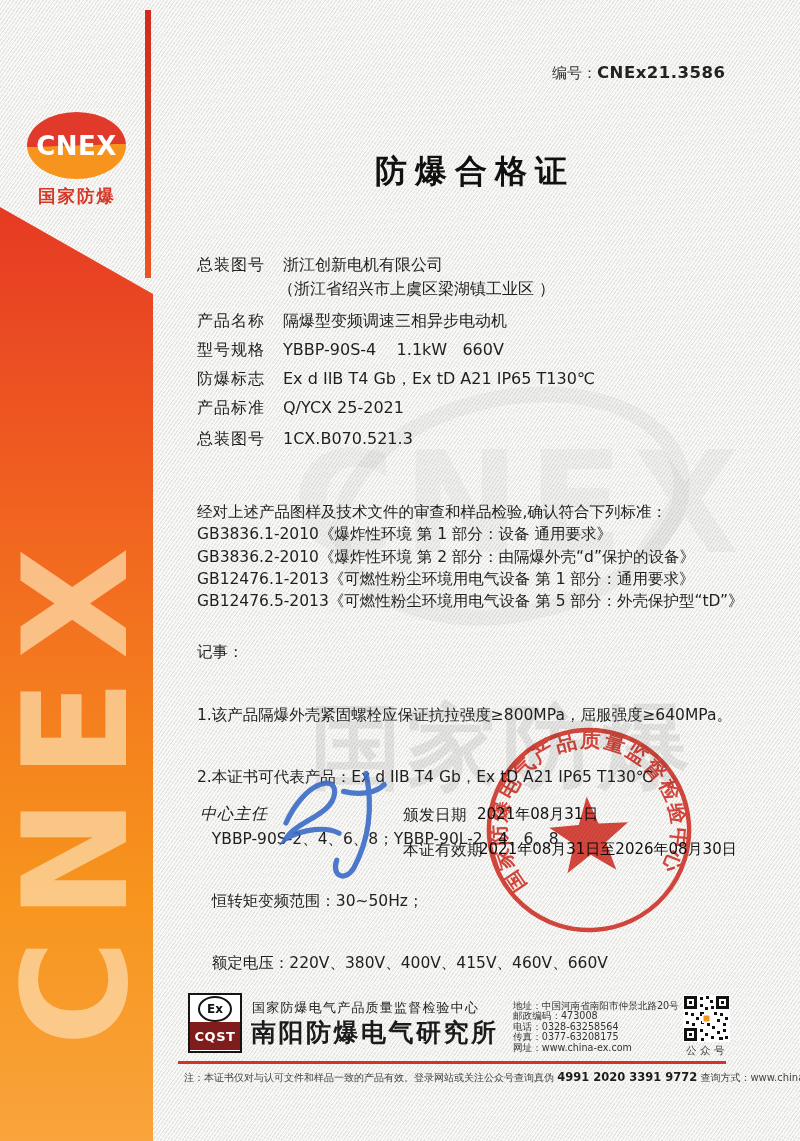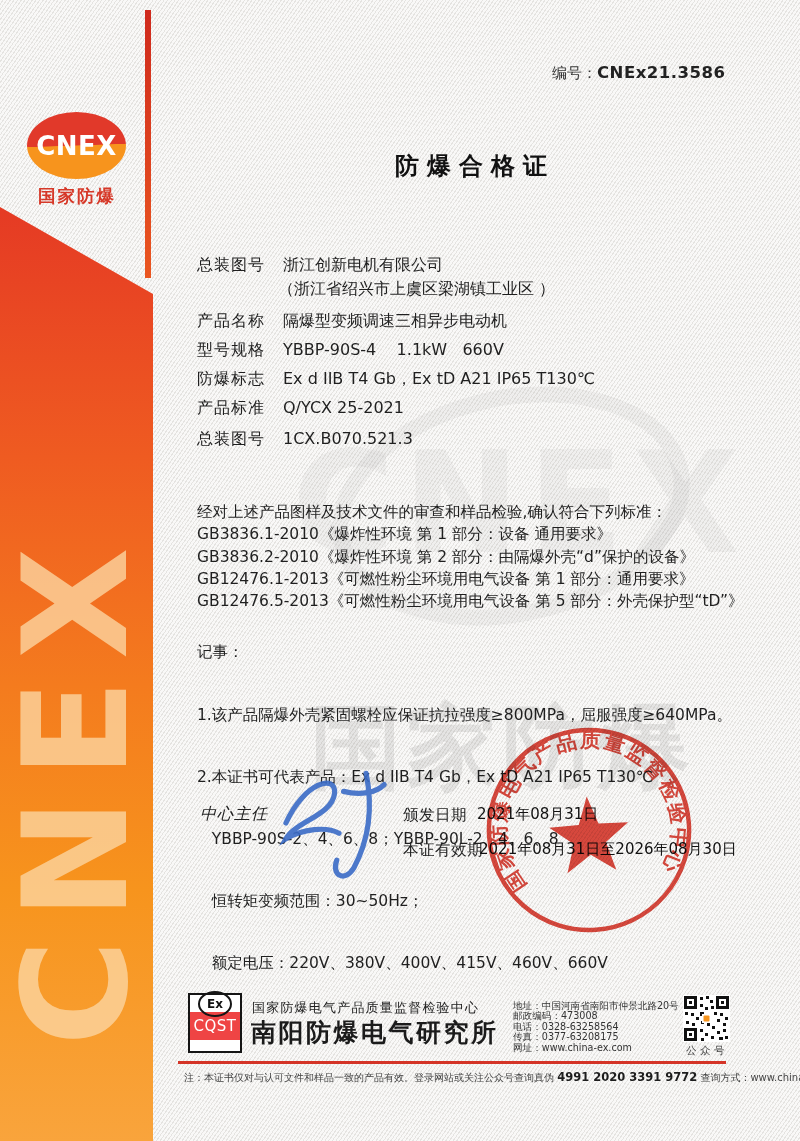--- a/index.html
+++ b/index.html
@@ -34,46 +34,46 @@
     border:16px solid rgba(140,140,140,0.09);transform:rotate(-12deg);}
   .wm-brand{left:292px;top:422px;font-size:140px;font-weight:800;
     color:rgba(140,140,140,0.08);letter-spacing:8px;}
   .wm-text{left:310px;top:686px;font-size:92px;font-weight:700;
     color:rgba(125,125,125,0.16);letter-spacing:4px;white-space:nowrap;}
 
   
   .cert-no{left:552px;top:56px;font-size:15px;color:#333;margin-top:7px;}
   .cert-no b{font-size:16.5px;color:#222;font-weight:600;letter-spacing:.5px;}
   .doc-title{left:160px;top:150px;width:630px;text-align:center;
-    font-size:24px;font-weight:800;letter-spacing:8px;color:#111;}
+    font-size:32px;font-weight:800;letter-spacing:8px;color:#111;}
 
   
   .frow{font-size:16px;color:#1f1f1f;white-space:pre-wrap;}
   .flabel{left:197px;font-weight:500;letter-spacing:1px;}
   .fvalue{left:283px;font-weight:500;}
 
   
   .stds{left:197px;top:473px;font-size:15.5px;line-height:22.3px;color:#1f1f1f;margin-top:28px;}
   .notes{left:197px;top:601px;font-size:15.5px;line-height:20.7px;color:#1f1f1f;white-space:pre-wrap;}
 
   
   .sig-label{left:200px;top:804px;font-size:16px;letter-spacing:1px;font-style:italic;}
   .date-label{left:403px;font-size:15.5px;letter-spacing:.5px;}
   .date-value{font-size:15px;color:#111;}
   .signature-svg{left:272px;top:762px;}
   .stamp-svg{left:480px;top:721px;mix-blend-mode:multiply;opacity:.92;transform:rotate(-4deg);}
 
   
   .cqst-logo{left:188px;top:993px;width:54px;height:60px;border:2.5px solid #151515;
     background:#fff;box-sizing:border-box;}
-  .cqst-top{height:17px;display:flex;align-items:center;justify-content:center;}
+  .cqst-top{height:27px;display:flex;align-items:center;justify-content:center;}
   .ex-circle{width:30px;height:22px;border:2px solid #151515;border-radius:50%;
     display:flex;align-items:center;justify-content:center;font-size:12px;font-weight:700;color:#111;}
-  .cqst-bottom{height:28px;background:#ef4444;color:#fff;display:flex;align-items:center;
-    justify-content:center;font-size:15px;font-weight:400;letter-spacing:.5px;}
+  .cqst-bottom{height:28px;background:#7f1d1d;color:#fff;display:flex;align-items:center;
+    justify-content:center;font-size:13px;font-weight:700;letter-spacing:.5px;}
   .center-name{left:252px;top:999px;font-size:13px;letter-spacing:1.2px;color:#222;font-weight:500;}
   .institute-name{left:251px;top:1016px;font-size:25px;letter-spacing:2.5px;color:#1b1b1b;font-weight:600;}
   .contact{left:513px;top:1001px;font-size:9.6px;line-height:10.4px;color:#333;}
   .qr-label{left:686px;top:1044px;font-size:10.5px;letter-spacing:3.5px;color:#444;}
   .red-line{left:178px;top:1061px;width:548px;height:2.5px;background:#d43427;}
   .foot-note{left:184px;top:1070px;width:560px;font-size:10px;color:#444;white-space:nowrap;}
   .foot-note b{font-size:11.5px;color:#1d1d1d;font-weight:700;}
 </style>
 </head>
 <body>

